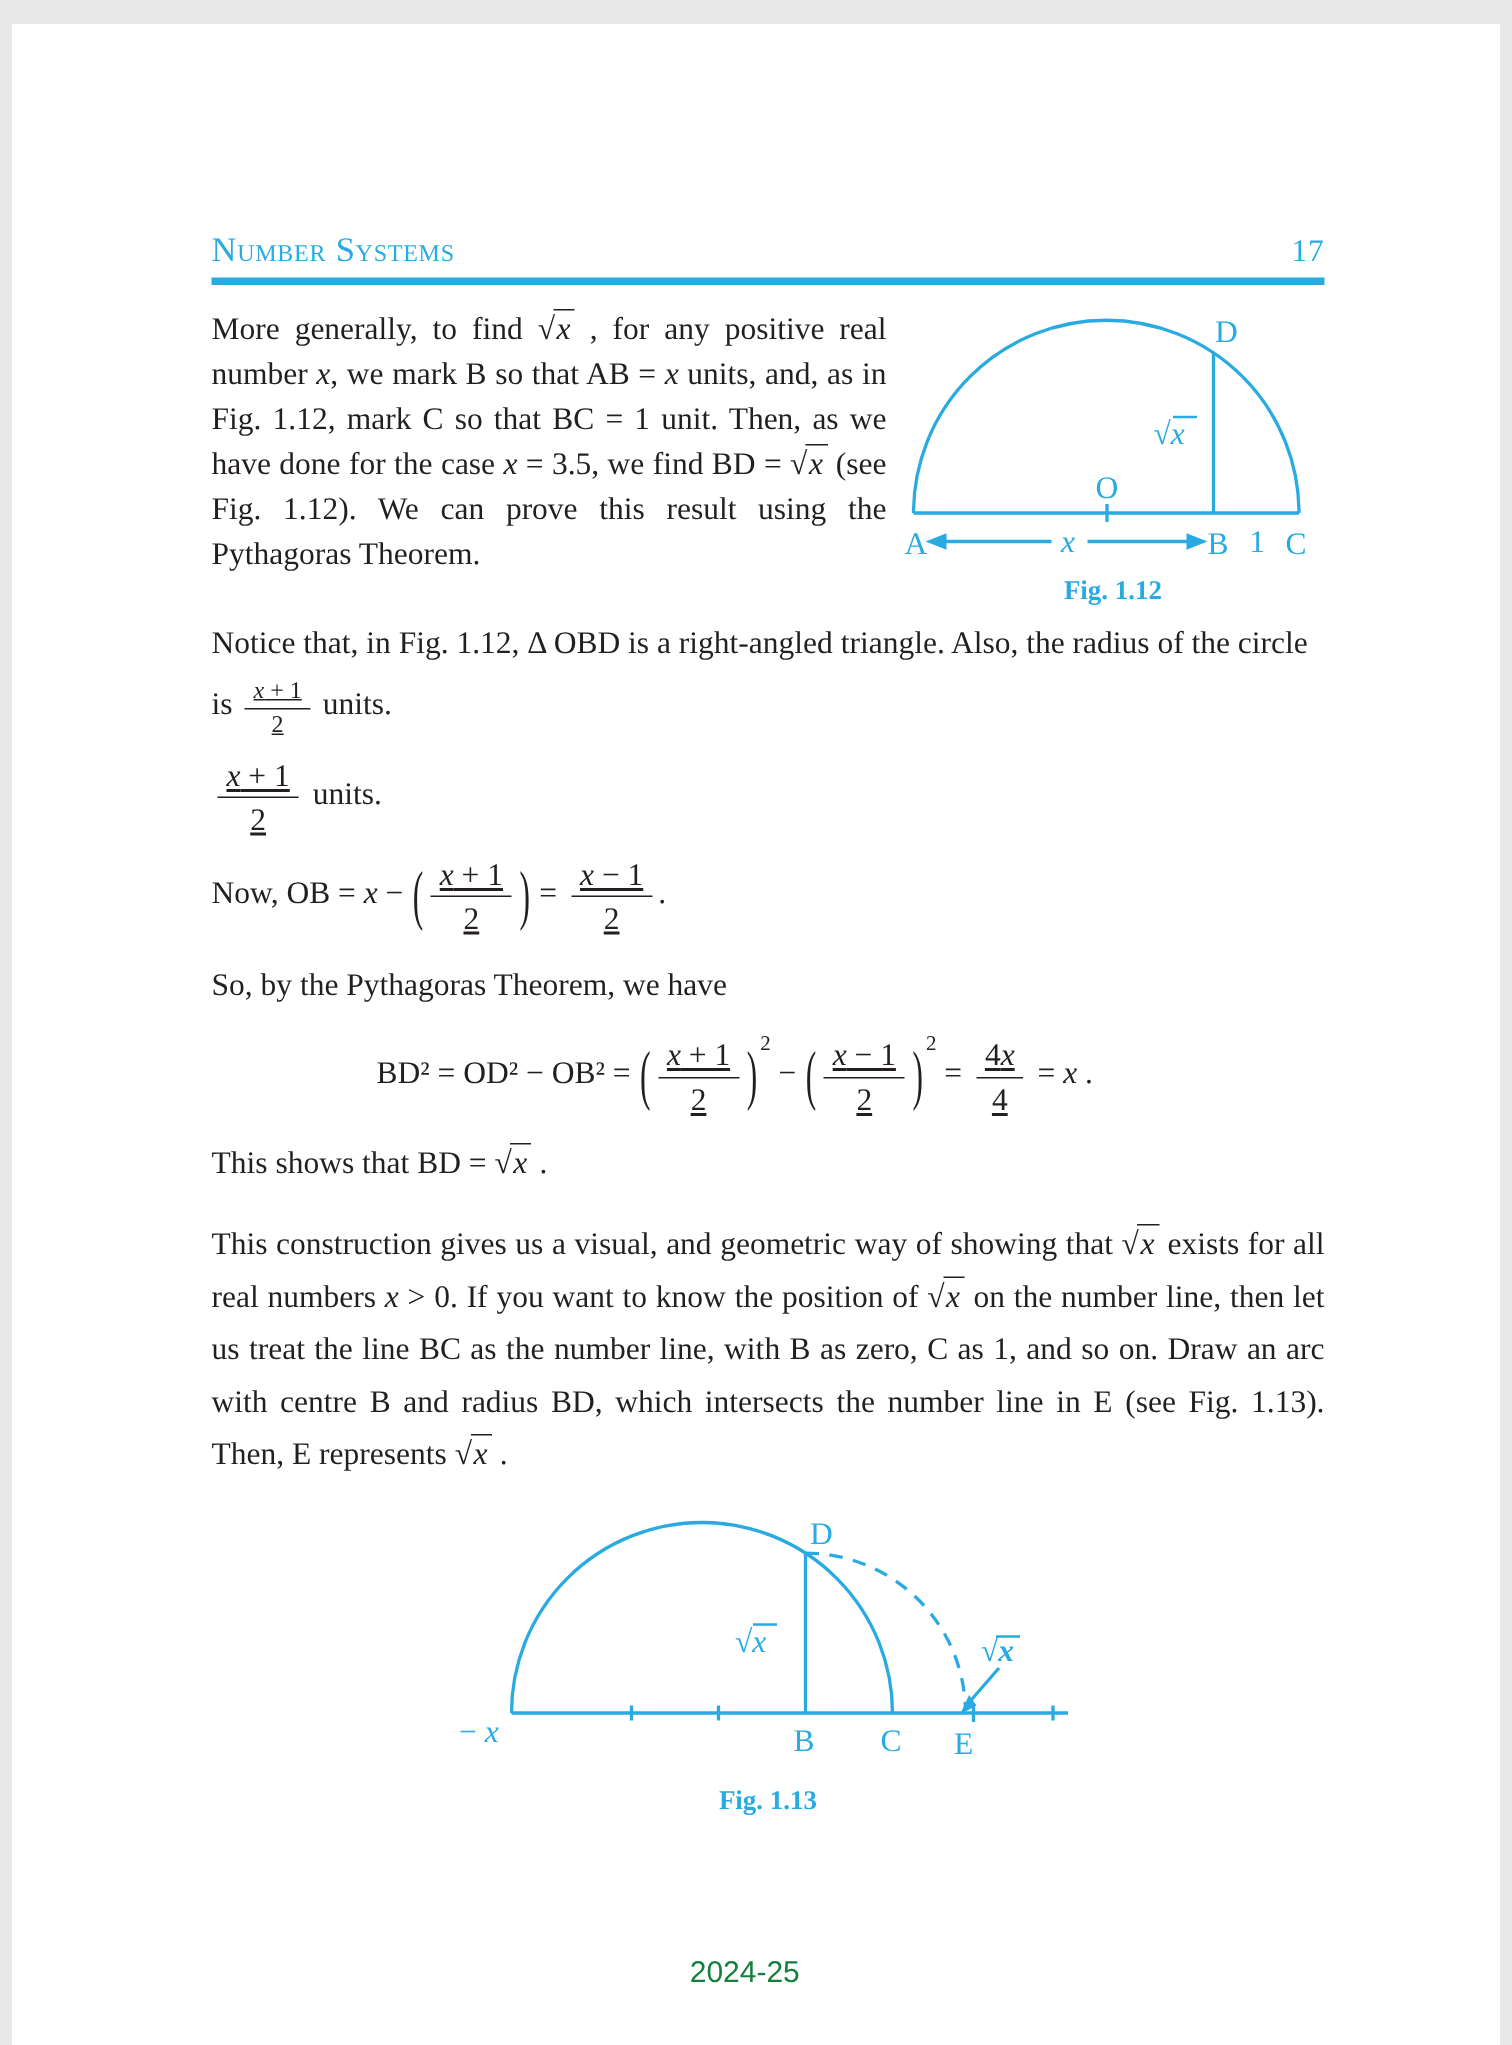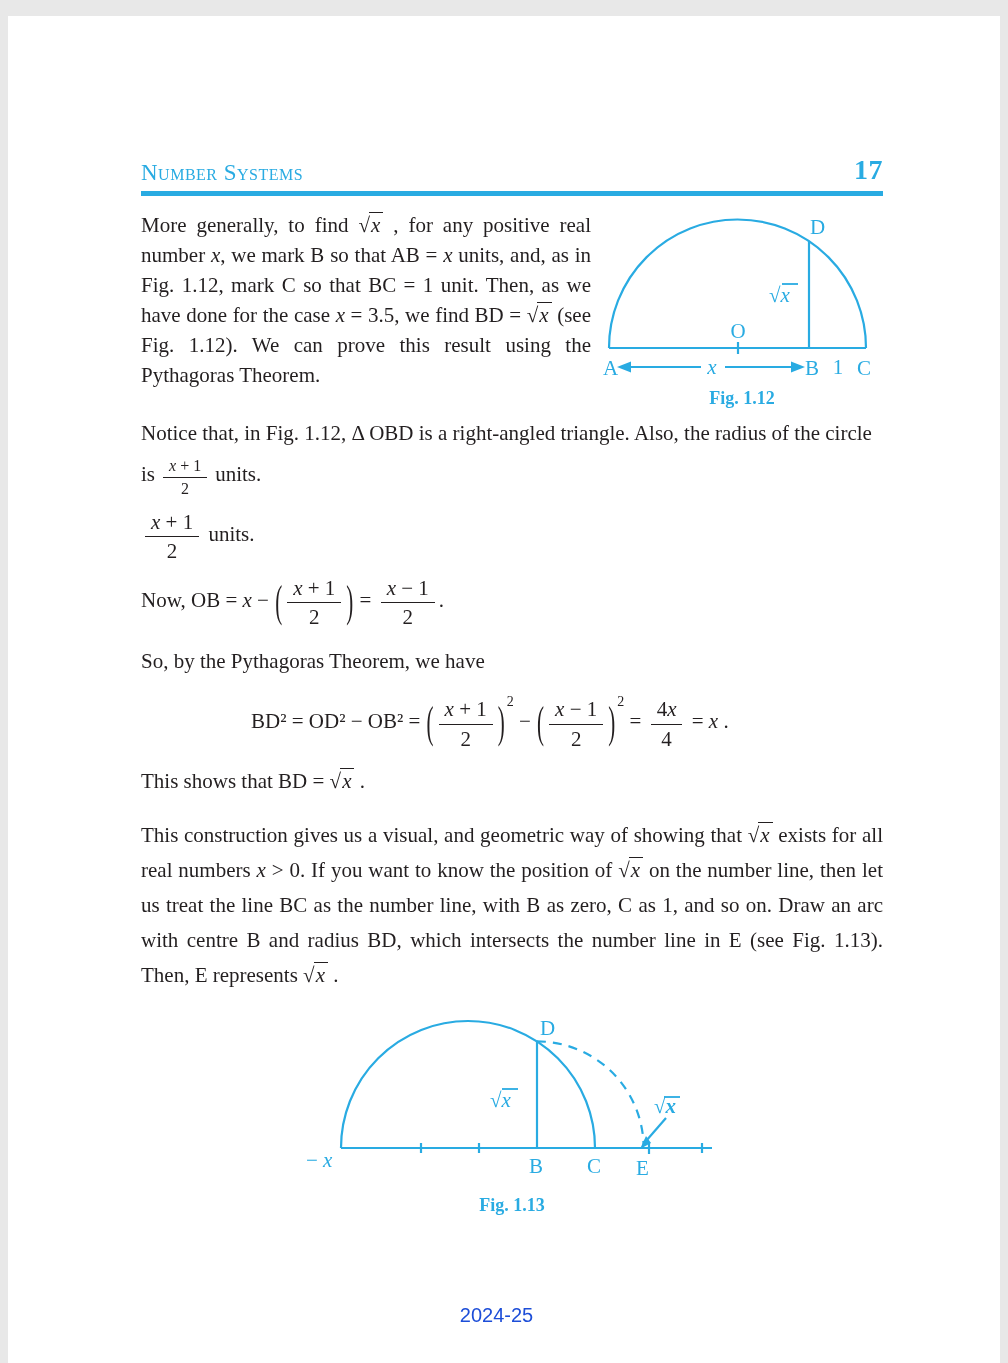--- a/index.html
+++ b/index.html
@@ -12,57 +12,57 @@
     color:#231f20;
     overflow:hidden;
   }
   .content { position:absolute; left:133px; top:138px; width:742px; }
 
   
   .hdr { display:flex; justify-content:space-between; align-items:flex-end;
          color:#29abe2; font-variant:small-caps; font-size:23px;
          letter-spacing:0.5px; padding-bottom:5px;
          border-bottom:5px solid #29abe2; }
-  .hdr .pgno { font-variant:normal; font-size:28px;font-weight:bold; }
+  .hdr .pgno { font-variant:normal; font-size:21px; }
 
   
   .bodytxt { font-size:21px; line-height:33px; text-align:justify; }
   .p1 { width:450px; font-size:21px; line-height:30px; text-align:justify; }
   .row1 { display:flex; margin-top:14px; }
   .figcol { width:282px; margin-left:10px; flex:none; }
   .p8 { line-height:35px; margin-top:20px; }
 
   i.mv { font-style:italic; }
 
   
   .sqrt { white-space:nowrap; display:inline-block; }
   .sqrt .sign { letter-spacing:-1px; }
   .sqrt .rad { font-style:italic; border-top:1.6px solid #231f20; padding:0 3px 0 2px; }
 
   
   .frac { display:inline-block; vertical-align:middle; text-align:center;
-          margin:0 4px; line-height:1.15; }
+          margin:0 4px; line-height:1.15;text-decoration:underline; }
   .frac .num { display:block; padding:1px 6px 2px; border-bottom:1.6px solid #231f20; }
   .frac .den { display:block; padding-top:2px; }
 
   
   .eqline { margin-top:10px; white-space:nowrap; }
   .bigp { display:inline-block; transform:scaleY(2.1); vertical-align:middle;
           padding:0 1px; font-weight:400; }
   .psup { font-size:14px; vertical-align:22px; margin-left:1px; }
   .eq-bd { margin:16px 0 12px 110px; font-size:21px; }
 
   
   .figcap { text-align:center; color:#29abe2; font-weight:bold; font-size:18px; }
   .fig113wrap { margin-top:16px; text-align:center; }
   .fig113wrap .figcap { margin-top:14px; }
   svg text { font-family:"Liberation Serif","DejaVu Serif",serif; fill:#29abe2; }
 
   .footer { position:absolute; left:0; right:15px; top:1288px; text-align:center;
-            font-size:20px; color:#1d4ed8; font-family:"Liberation Sans",sans-serif; }
+            font-size:20px; color:#15803d; font-family:"Liberation Sans",sans-serif; }
 </style>
 </head>
 <body>
 
 <div class="page">
   <div class="content">
 
     <div class="hdr">
       <span>Number Systems</span>
       <span class="pgno">17</span>

